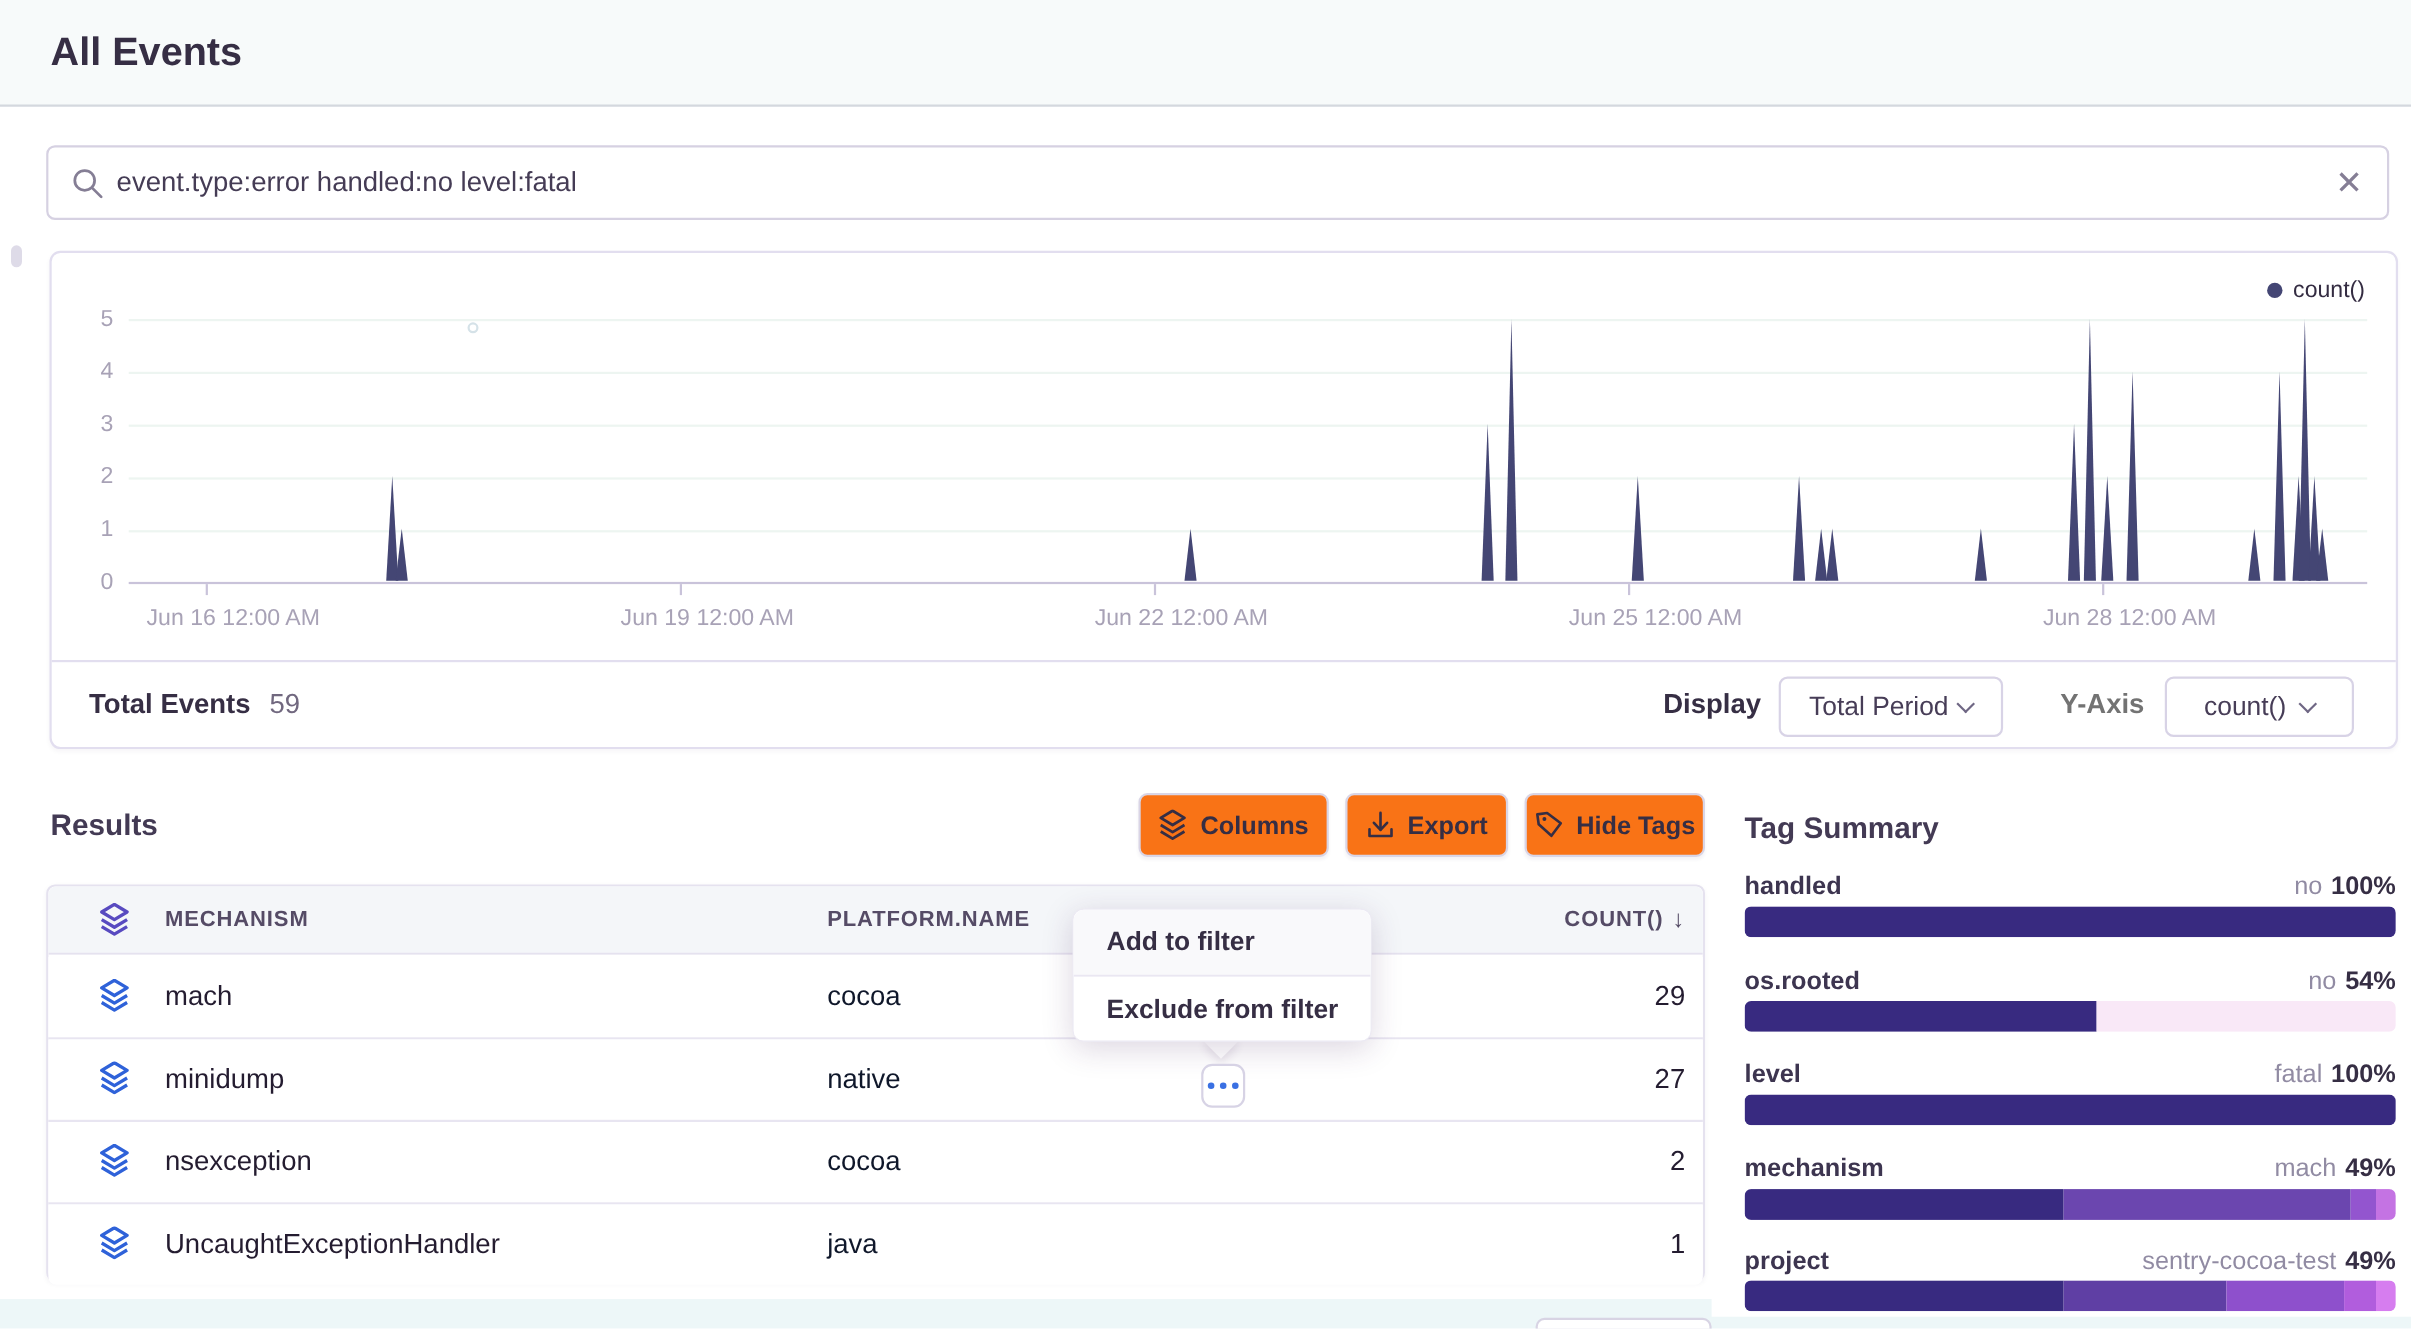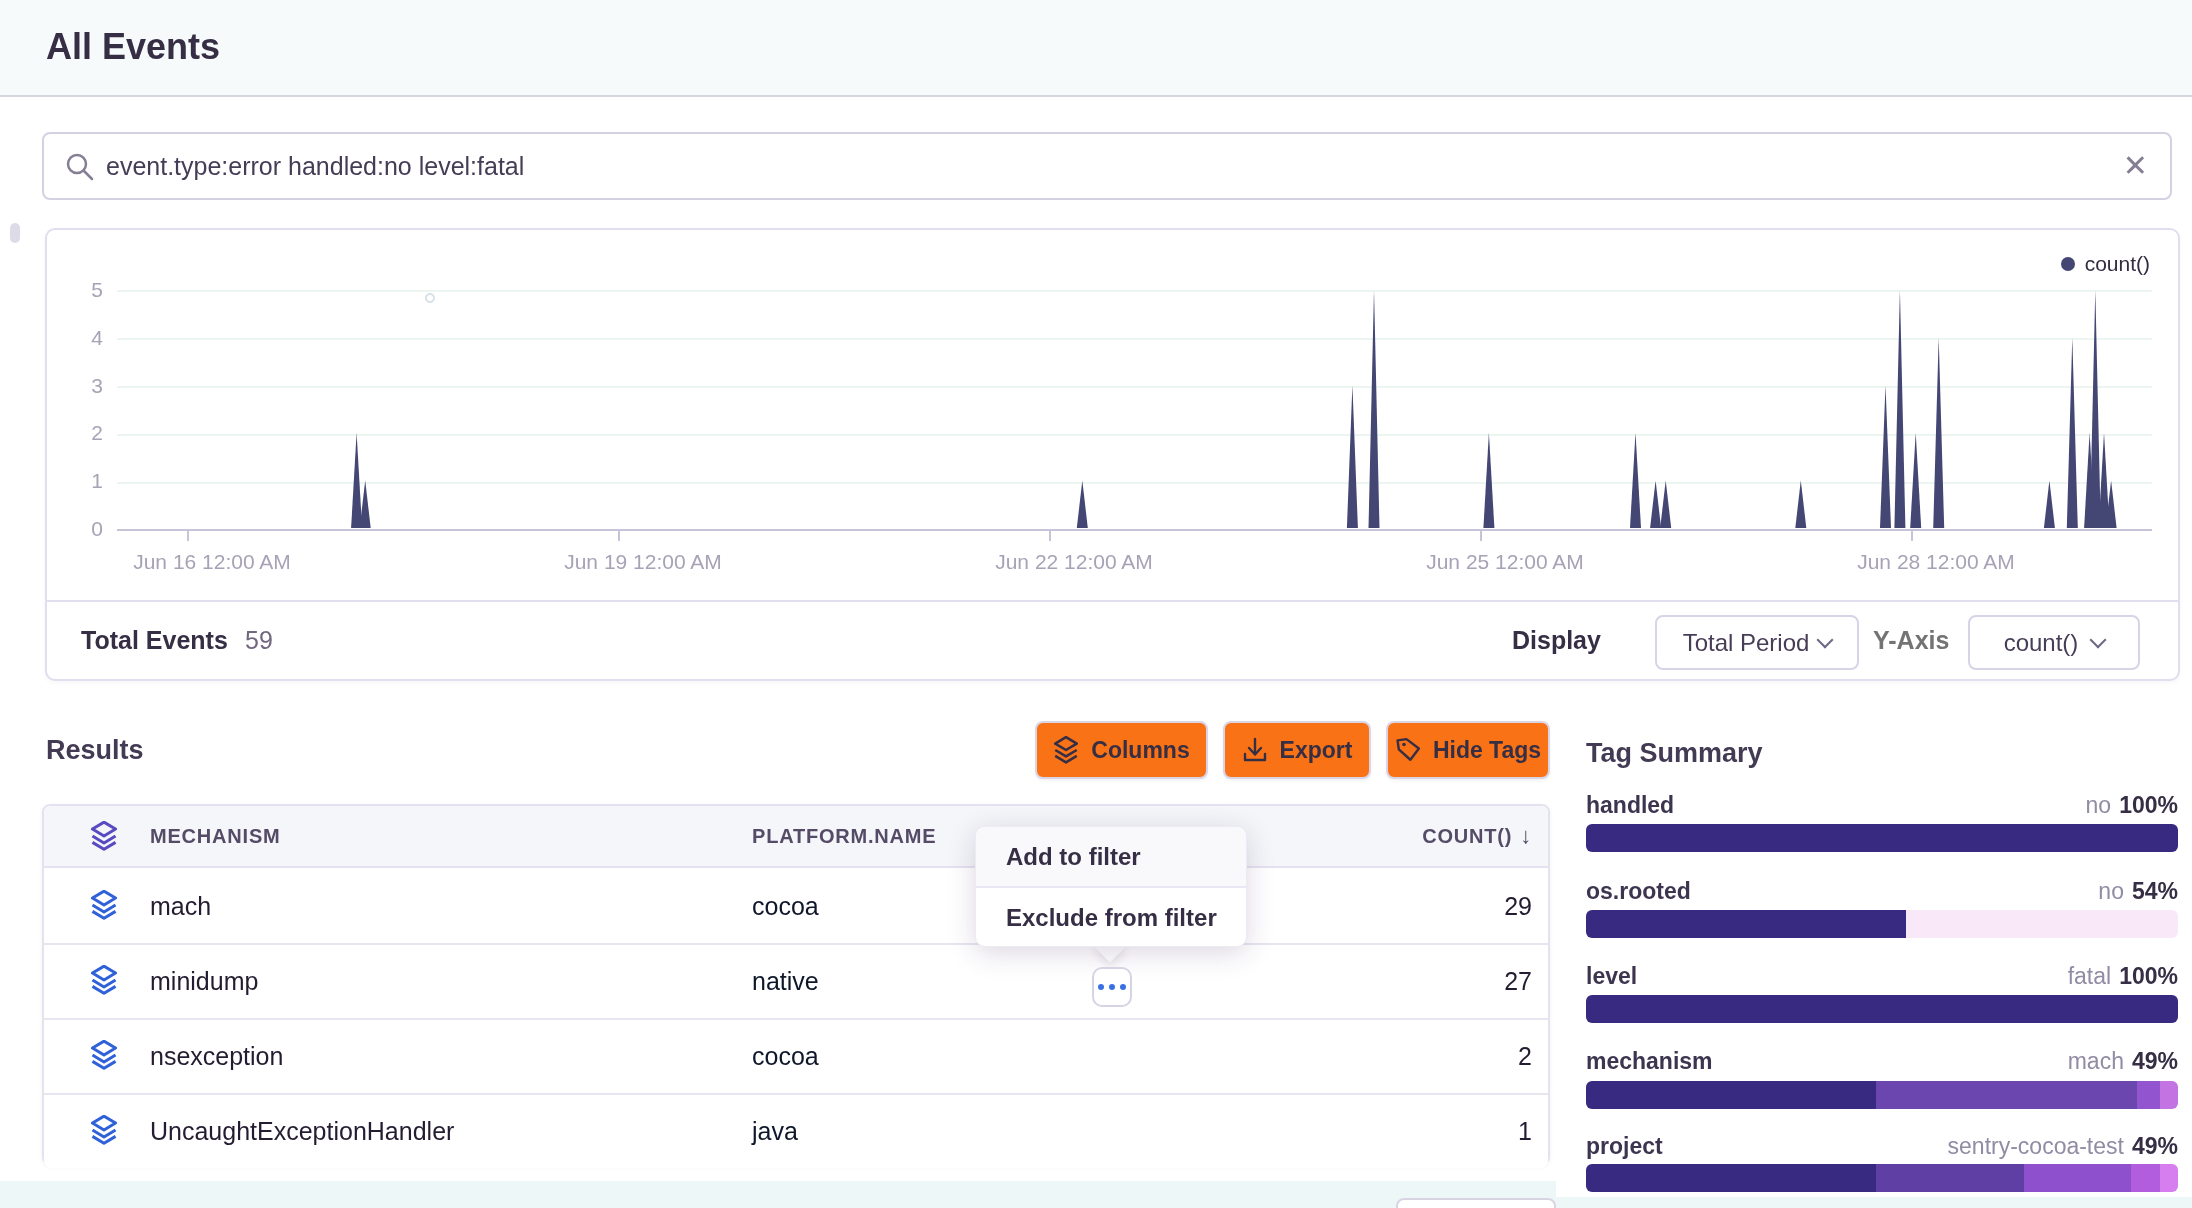--- a/index.html
+++ b/index.html
@@ -40,21 +40,21 @@
   .release-marker { position:absolute; left:378px; top:63px; width:10px; height:10px;
     border:2px solid #d5e2e8; border-radius:50%; background:#fff; }
   .chartfooter { position:absolute; left:0; top:370px; width:2131px; height:81px;
     border-top:2px solid #e2deef; }
   .total-label { position:absolute; left:34px; top:24px; font-size:25px; font-weight:700; color:#362e44; }
   .total-value { position:absolute; left:198px; top:24px; font-size:25px; color:#71687f; }
   .display-label { position:absolute; left:1465px; top:24px; font-size:25px; font-weight:700; color:#362e44; }
   .dd { position:absolute; top:13px; height:55px; background:#fff; border:2px solid #d8d3e6;
     border-radius:8px; display:flex; align-items:center; justify-content:center; gap:14px;
     font-size:24px; color:#473d57; cursor:pointer; }
-  .dd-display { left:1608px; width:204px;gap:10px; }
+  .dd-display { left:1570px; width:204px;gap:10px; }
   .yaxis-label { position:absolute; left:1826px; top:24px; font-size:25px; font-weight:700; color:#737373; }
   .dd-yaxis { left:1921px; width:172px; }
   .caret { width:12px; height:12px; border-right:2.5px solid #6f6784; border-bottom:2.5px solid #6f6784;
     transform:rotate(45deg); margin-top:-6px; }
   
   .results-heading { position:absolute; left:46px; top:735px; font-size:27px; font-weight:700; color:#433a54; }
   .tbtn { position:absolute; top:721px; height:58px; background:#f97316; border:2px solid #d9d5e6;
     border-radius:8px; box-shadow:0 2px 3px rgba(45,0,85,0.05); display:flex; align-items:center;
     justify-content:center; gap:12px; font-size:23px; font-weight:700; color:#362e44; cursor:pointer; }
   .btn-columns { left:1035px; width:173px; }

